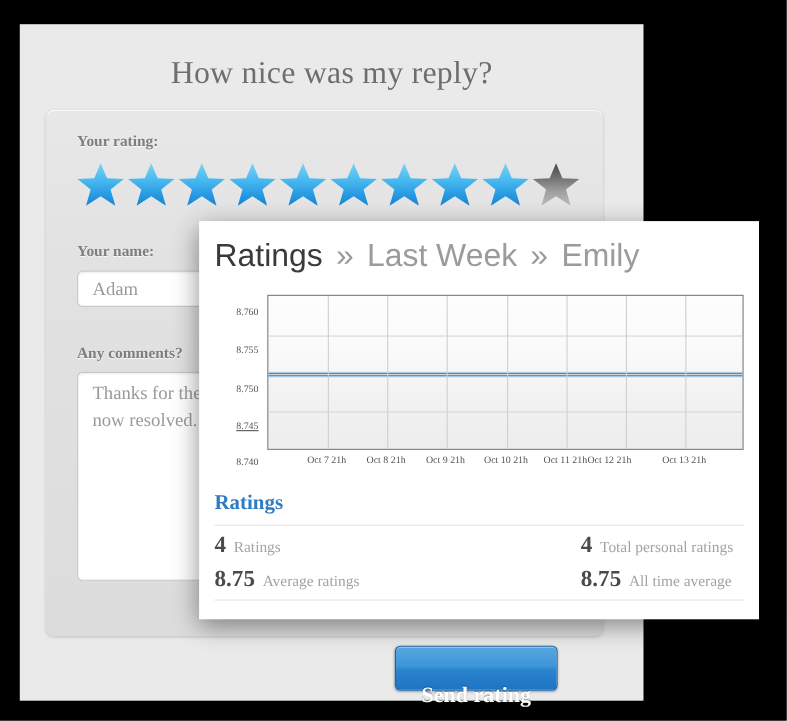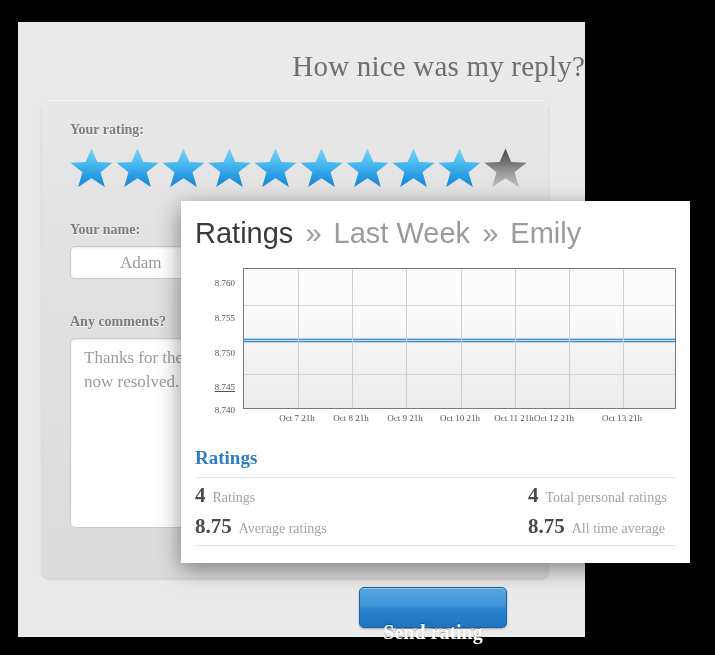--- a/index.html
+++ b/index.html
@@ -25,21 +25,21 @@
     background: #eaeaea;
     box-shadow: 0 4px 16px rgba(0,0,0,0.55);
   }
 
   
   #page-title {
     position: absolute;
     left: 0;
     top: 28px;
     width: 567px;
-    text-align: right;
+    text-align: center;
     font-family: "Liberation Serif", serif;
     font-size: 29px;
     color: #6e6e6e;
     letter-spacing: 0.2px;
   }
 
   
   #form-panel {
     position: absolute;
     left: 24px;
@@ -100,21 +100,20 @@
     box-shadow: inset 0 1px 2px rgba(0,0,0,0.09);
     box-sizing: border-box;
   }
   #name-value {
     position: absolute;
     left: 13px;
     top: 6px;
     font-family: "Liberation Serif", serif;
     font-size: 17px;
     color: #9a9a9a;
-    margin-left: 36px;
   }
 
   
   #comments-area {
     position: absolute;
     left: 28px;
     top: 238px;
     width: 268px;
     height: 190px;
     border-radius: 5px;
@@ -388,21 +387,21 @@
     <span class="crumb-sep">»</span>
     <span class="crumb-muted">Emily</span>
   </div>
 
   <div id="chart">
     <div id="y-axis">
         <div class="y-tick" style="top: 1px;">8.760</div>
         <div class="y-tick" style="top: 36px;">8.755</div>
         <div class="y-tick" style="top: 71px;">8.750</div>
         <div class="y-tick" style="top: 105px; text-decoration: underline;">8.745</div>
-        <div class="y-tick" style="top: 128px;">8.740</div>
+        <div class="y-tick" style="top: 138px;">8.740</div>
       </div>
     <div id="plot">
       <div id="series-line" style="top: 70px;"></div>
     <div class="hgrid" style="top: 36px;"></div>
         <div class="hgrid" style="top: 71px;"></div>
         <div class="hgrid" style="top: 105px;"></div>
         <div class="vgrid" style="left: 54px;"></div>
         <div class="vgrid" style="left: 108px;"></div>
         <div class="vgrid" style="left: 162px;"></div>
         <div class="vgrid" style="left: 217px;"></div>

